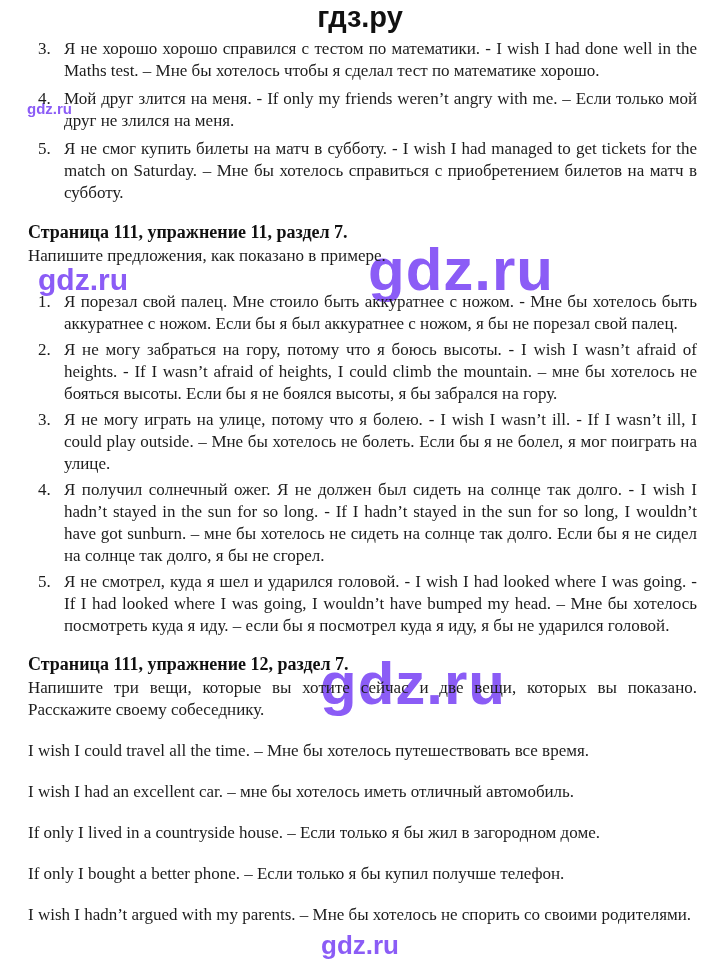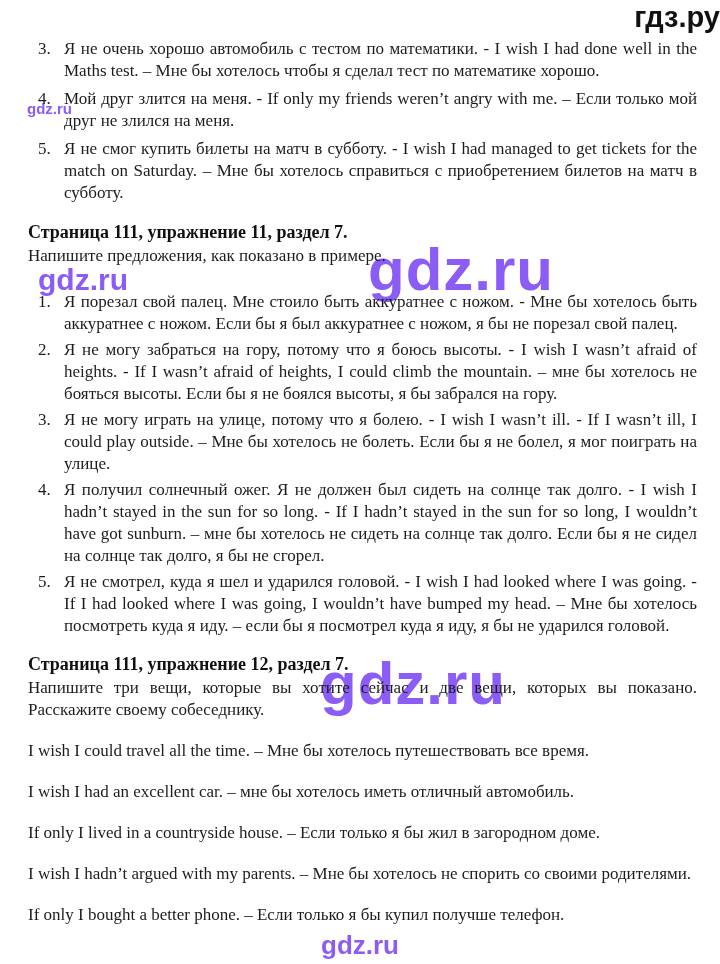--- a/index.html
+++ b/index.html
@@ -11,21 +11,21 @@
     margin: 0 auto;
     background: #ffffff;
     color: #1c1c1c;
     font-family: "Liberation Serif", serif;
     font-size: 17px;
     overflow: hidden;
   }
   .site-title {
     position: absolute;
     top: 0; left: 0; right: 0;
-    text-align: right;
+    text-align: center;
     font-family: "Liberation Sans", sans-serif;
     font-weight: 700;
     font-size: 29px;
     line-height: 34px;
     color: #111;
   }
   .content {
     position: absolute;
     top: 38px;
     left: 28px;
@@ -91,21 +91,21 @@
   <div class="wm wm-small-mid">gdz.ru</div>
   <div class="wm wm-large-right">gdz.ru</div>
   <div class="wm wm-large-center">gdz.ru</div>
   <div class="wm wm-bottom">gdz.ru</div>
 
   <div class="content">
 
     <div class="list-top">
       <div class="li">
         <span class="num">3.</span>
-        <span class="txt">Я не очень хорошо автомобиль с тестом по математики. - I wish I had done well in the Maths test. – Мне бы хотелось чтобы я сделал тест по математике хорошо.</span>
+        <span class="txt">Я не хорошо хорошо справился с тестом по математики. - I wish I had done well in the Maths test. – Мне бы хотелось чтобы я сделал тест по математике хорошо.</span>
       </div>
       <div class="li">
         <span class="num">4.</span>
         <span class="txt">Мой друг злится на меня. - If only my friends weren’t angry with me. – Если только мой друг не злился на меня.</span>
       </div>
       <div class="li">
         <span class="num">5.</span>
         <span class="txt">Я не смог купить билеты на матч в субботу. - I wish I had managed to get tickets for the match on Saturday. – Мне бы хотелось справиться с приобретением билетов на матч в субботу.</span>
       </div>
     </div>
@@ -136,18 +136,18 @@
       </div>
     </div>
 
     <div class="section-heading second">Страница 111, упражнение 12, раздел 7.</div>
     <div class="intro-line">Напишите три вещи, которые вы хотите сейчас и две вещи, которых вы показано. Расскажите своему собеседнику.</div>
 
     <div class="answers">
       <p>I wish I could travel all the time. – Мне бы хотелось путешествовать все время.</p>
       <p>I wish I had an excellent car. – мне бы хотелось иметь отличный автомобиль.</p>
       <p>If only I lived in a countryside house. – Если только я бы жил в загородном доме.</p>
+      <p>If only I bought a better phone. – Если только я бы купил получше телефон.</p>
       <p>I wish I hadn’t argued with my parents. – Мне бы хотелось не спорить со своими родителями.</p>
-      <p>If only I bought a better phone. – Если только я бы купил получше телефон.</p>
     </div>
 
   </div>
 </div>
 
 </body></html>

